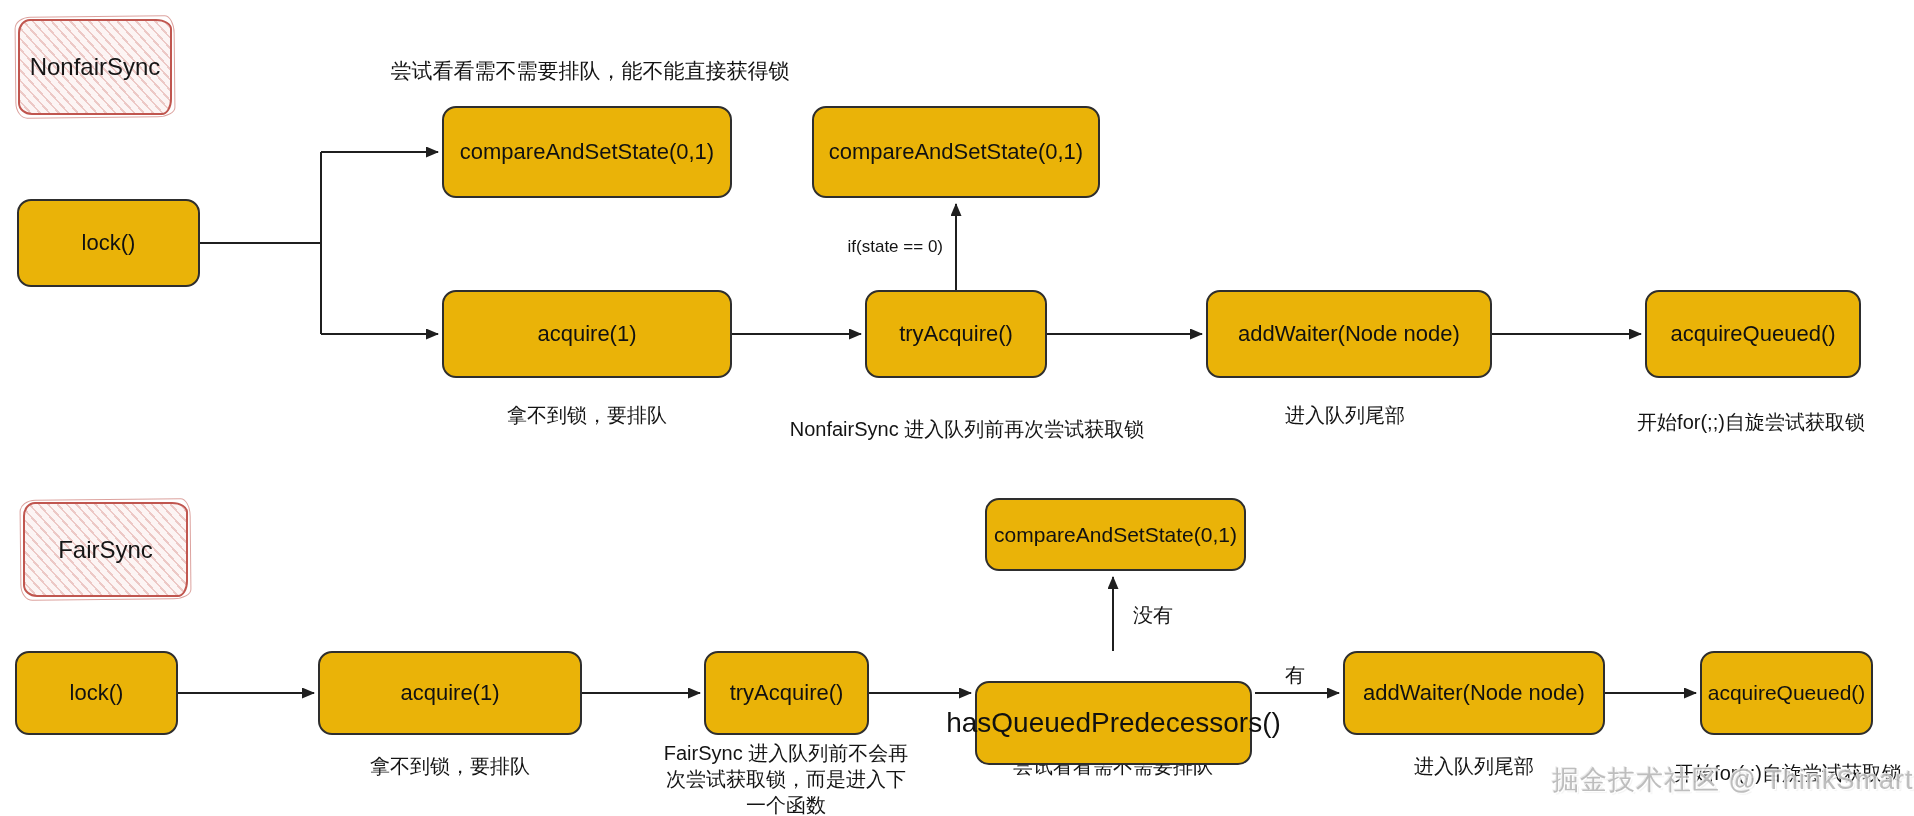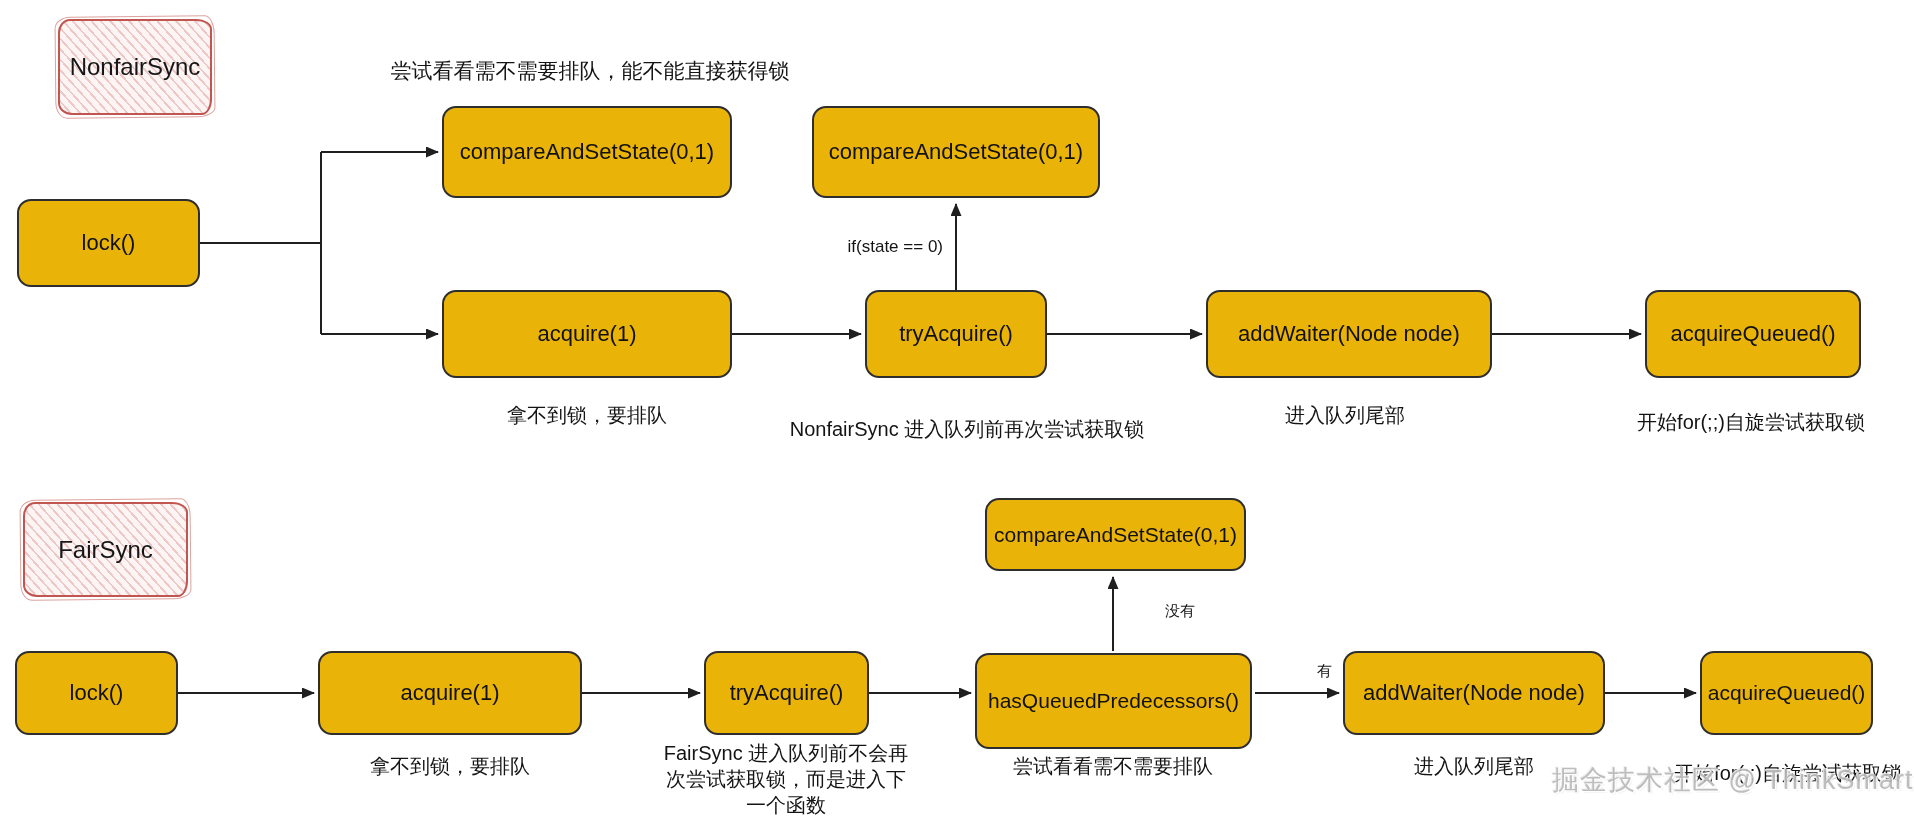--- a/index.html
+++ b/index.html
@@ -28,21 +28,21 @@
     content:"";position:absolute;inset:-5px;pointer-events:none;
     border:1.5px solid rgba(192,86,79,0.55);
     border-radius:16px 10px 18px 12px / 12px 18px 10px 16px;
     transform:rotate(-0.6deg);
   }
   .note{
     position:absolute;font-size:20px;color:#141414;text-align:center;
     line-height:26px;z-index:1;
   }
   .edge-label{position:absolute;font-size:17px;color:#141414;z-index:1;}
-  .cjk-edge-label{position:absolute;font-size:15px;color:#141414;z-index:1;margin-left:32px;}
+  .cjk-edge-label{position:absolute;font-size:20px;color:#141414;z-index:1;}
   svg.wires{position:absolute;left:0;top:0;z-index:0;pointer-events:none;}
   .watermark{
     position:absolute;z-index:5;font-size:27px;letter-spacing:1px;
     color:#b8b8b8;opacity:0.92;white-space:nowrap;
     text-shadow:1px 1px 0 #ffffff,2px 2px 1px #f2f2f2,-1px -1px 0 #e9e9e9;
   }
 </style>
 </head>
 <body>
 
@@ -64,21 +64,21 @@
 
     <line x1="178" y1="693" x2="314" y2="693" marker-end="url(#ah)"></line>
     <line x1="582" y1="693" x2="700" y2="693" marker-end="url(#ah)"></line>
     <line x1="869" y1="693" x2="971" y2="693" marker-end="url(#ah)"></line>
     <line x1="1255" y1="693" x2="1339" y2="693" marker-end="url(#ah)"></line>
     <line x1="1605" y1="693" x2="1696" y2="693" marker-end="url(#ah)"></line>
     <line x1="1113" y1="651" x2="1113" y2="577" marker-end="url(#ah)"></line>
   </g>
 </svg>
 
-<div class="sketch" style="left:18px;top:19px;width:154px;height:96px;margin-left:40px;">
+<div class="sketch" style="left:18px;top:19px;width:154px;height:96px;">
   <span>NonfairSync</span>
 </div>
 
 <div class="note" style="left:330px;top:58px;width:520px;font-size:21px;">尝试看看需不需要排队，能不能直接获得锁</div>
 
 <div class="node" style="left:17px;top:199px;width:183px;height:88px;">lock()</div>
 
 <div class="node" style="left:442px;top:106px;width:290px;height:92px;">compareAndSetState(0,1)</div>
 
 <div class="node" style="left:812px;top:106px;width:288px;height:92px;">compareAndSetState(0,1)</div>
@@ -104,21 +104,21 @@
 <div class="sketch" style="left:23px;top:502px;width:165px;height:95px;justify-content:center;">
   <span>FairSync</span>
 </div>
 
 <div class="node" style="left:15px;top:651px;width:163px;height:84px;">lock()</div>
 
 <div class="node" style="left:318px;top:651px;width:264px;height:84px;">acquire(1)</div>
 
 <div class="node" style="left:704px;top:651px;width:165px;height:84px;">tryAcquire()</div>
 
-<div class="node" style="left:975px;top:653px;width:277px;height:96px;font-size:21px;">hasQueuedPredecessors()</div>
+<div class="node" style="left:975px;top:681px;width:277px;height:84px;font-size:28px;">hasQueuedPredecessors()</div>
 
 <div class="node" style="left:985px;top:498px;width:261px;height:73px;font-size:21px;">compareAndSetState(0,1)</div>
 
 <div class="node" style="left:1343px;top:651px;width:262px;height:84px;">addWaiter(Node node)</div>
 
 <div class="node" style="left:1700px;top:651px;width:173px;height:84px;font-size:21px;">acquireQueued()</div>
 
 <div class="cjk-edge-label" style="left:1133px;top:602px;width:60px;">没有</div>
 
 <div class="cjk-edge-label" style="left:1285px;top:662px;width:40px;">有</div>

